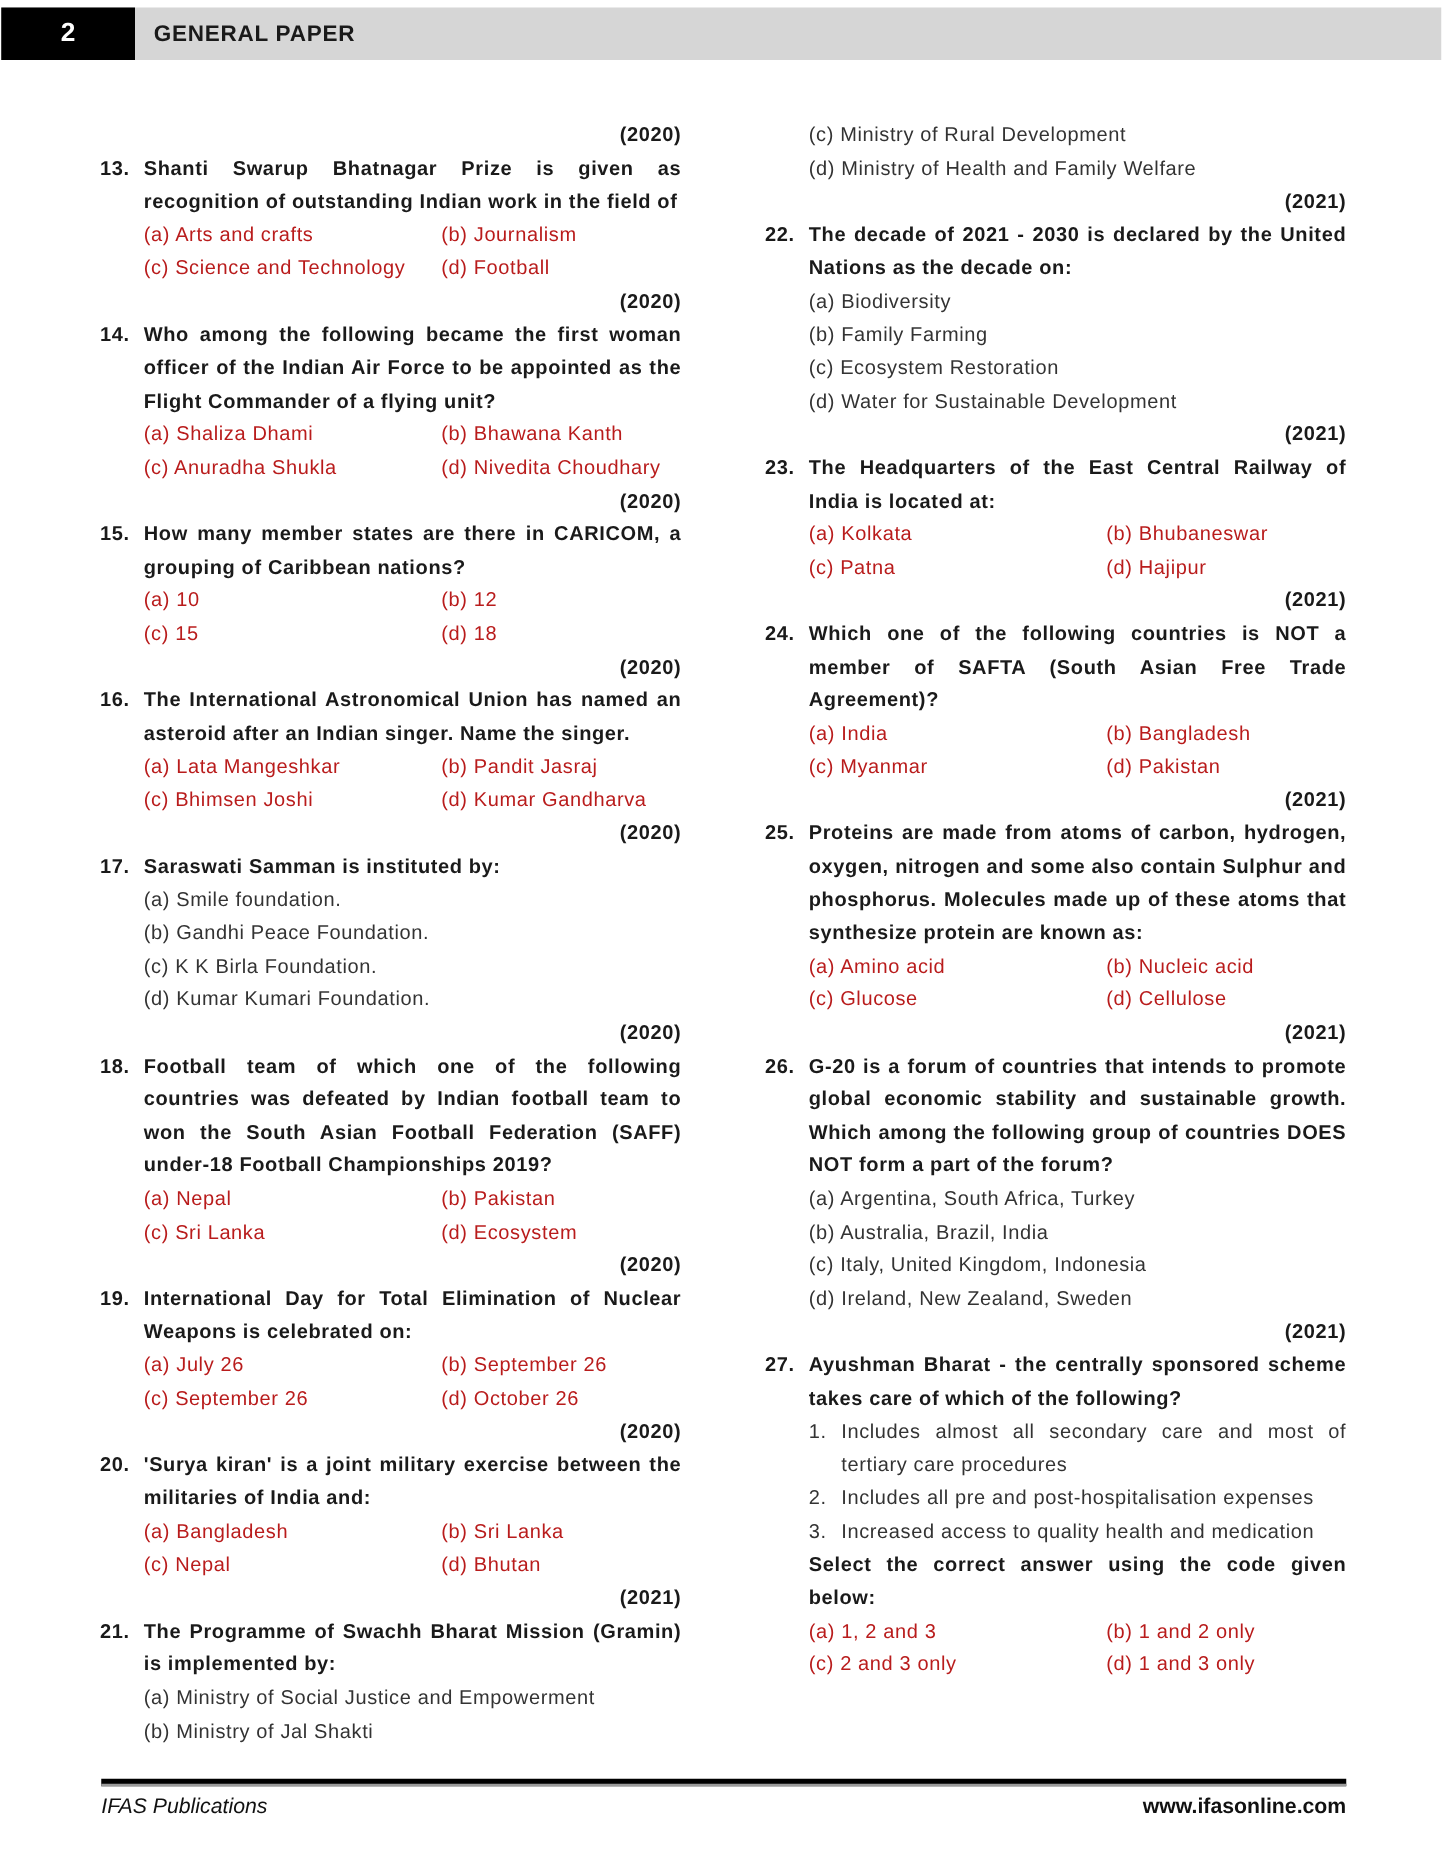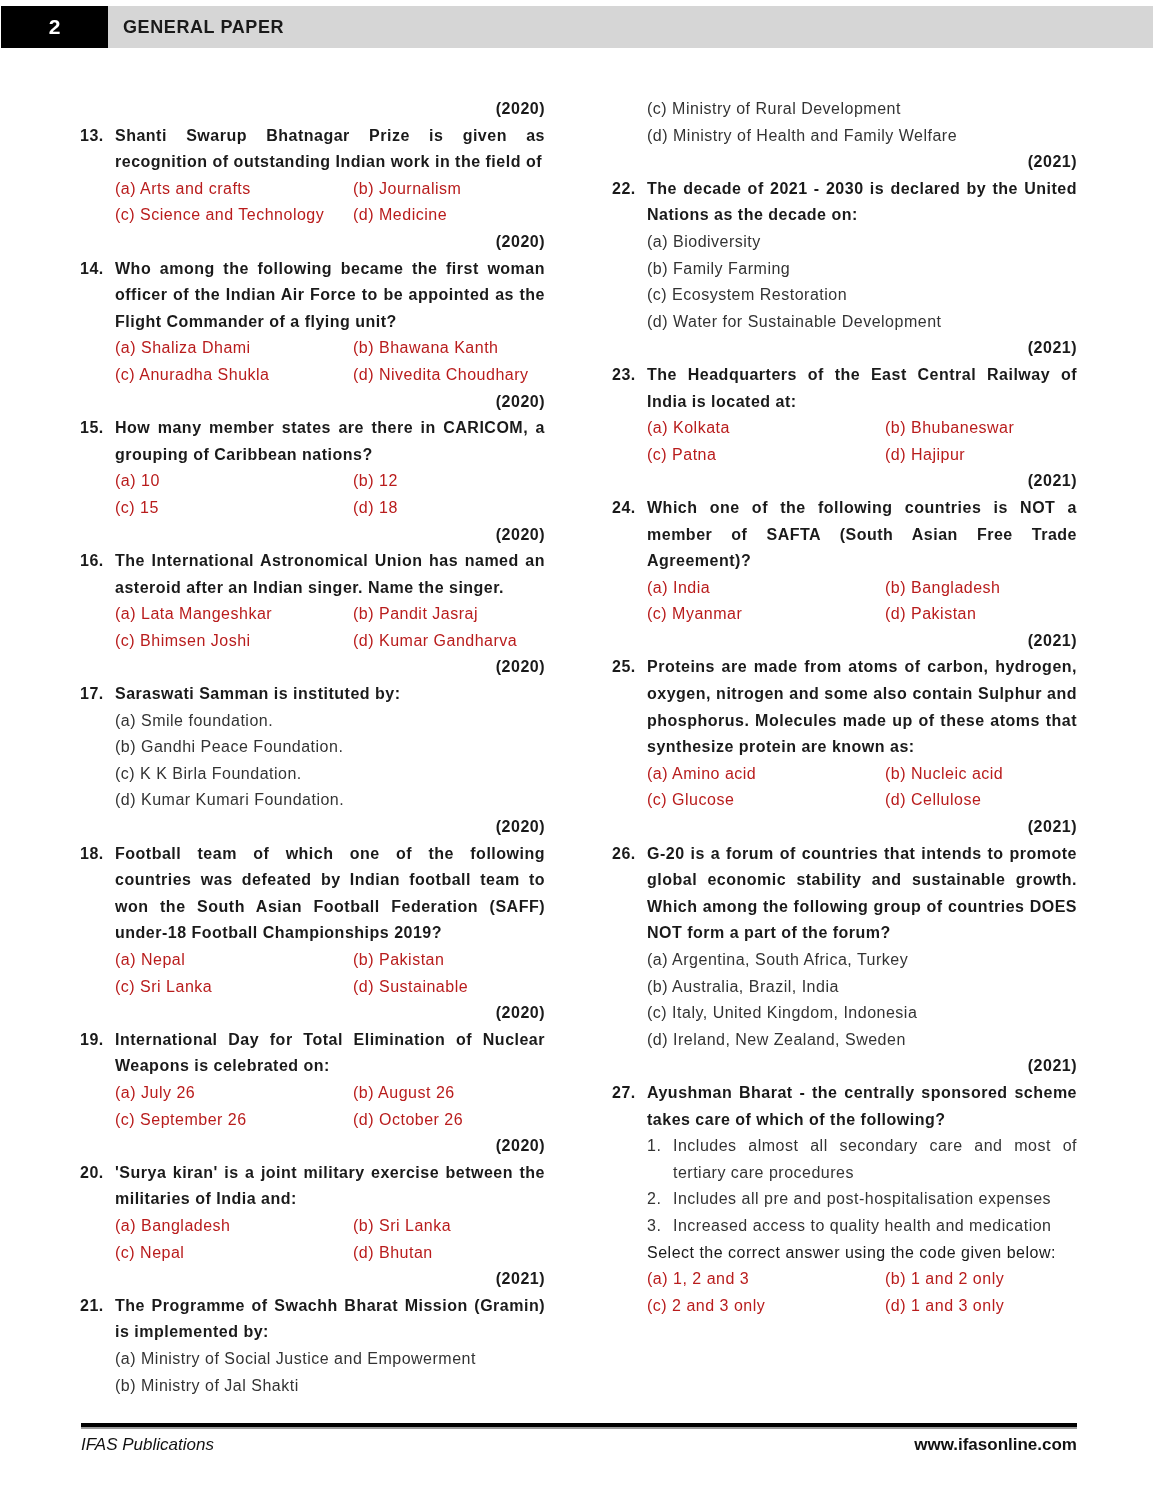--- a/index.html
+++ b/index.html
@@ -15,21 +15,21 @@
   .col.right { left: 612px; width: 465px; }
   .year { text-align: right; font-weight: bold; letter-spacing: 0.5px; }
   .q { display: flex; font-weight: bold; letter-spacing: 0.5px; }
   .q .num { width: 35px; flex: 0 0 35px; }
   .q .text { flex: 1; text-align: justify; text-align-last: left; }
   .opts2 { display: grid; grid-template-columns: 238px 1fr; padding-left: 35px; color: #b91c1c; letter-spacing: 0.5px; }
   .opts1 { padding-left: 35px; color: #333; letter-spacing: 0.5px; }
   .stmt { display: flex; padding-left: 35px; color: #333; letter-spacing: 0.5px; }
   .stmt .sn { width: 26px; flex: 0 0 26px; }
   .stmt .st { flex: 1; text-align: justify; }
-  .instr { padding-left: 35px; font-weight: normal; letter-spacing: 0.5px; text-align: justify; }
+  .instr { padding-left: 35px; font-weight: bold; letter-spacing: 0.5px; text-align: justify; }
   .footer-rule { position: absolute; left: 81px; top: 1423px; width: 996px; height: 4px; background: #000;
                  border-bottom: 2px solid #9a9a9a; }
   .footer-left { position: absolute; left: 81px; top: 1435px; font-size: 17px; font-style: italic; font-weight: normal; color: #111; }
   .footer-right { position: absolute; right: 82px; top: 1435px; font-size: 17px; font-weight: bold; color: #111; }
 </style>
 </head>
 <body>
 
 <div class="header">
   <div class="page-num">2</div>
@@ -40,21 +40,21 @@
   <div class="year">(2020)</div>
 
   <div class="q">
     <span class="num">13.</span>
     <span class="text">Shanti Swarup Bhatnagar Prize is given as recognition of outstanding Indian work in the field of</span>
   </div>
   <div class="opts2">
     <span>(a) Arts and crafts</span>
     <span>(b) Journalism</span>
     <span>(c) Science and Technology</span>
-    <span>(d) Medicine</span>
+    <span>(d) Football</span>
   </div>
   <div class="year">(2020)</div>
 
   <div class="q">
     <span class="num">14.</span>
     <span class="text">Who among the following became the first woman officer of the Indian Air Force to be appointed as the Flight Commander of a flying unit?</span>
   </div>
   <div class="opts2">
     <span>(a) Shaliza Dhami</span>
     <span>(b) Bhawana Kanth</span>
@@ -98,31 +98,31 @@
   <div class="year">(2020)</div>
 
   <div class="q">
     <span class="num">18.</span>
     <span class="text">Football team of which one of the following countries was defeated by Indian football team to won the South Asian Football Federation (SAFF) under-18 Football Championships 2019?</span>
   </div>
   <div class="opts2">
     <span>(a) Nepal</span>
     <span>(b) Pakistan</span>
     <span>(c) Sri Lanka</span>
-    <span>(d) Sustainable</span>
+    <span>(d) Ecosystem</span>
   </div>
   <div class="year">(2020)</div>
 
   <div class="q">
     <span class="num">19.</span>
     <span class="text">International Day for Total Elimination of Nuclear Weapons is celebrated on:</span>
   </div>
   <div class="opts2">
     <span>(a) July 26</span>
-    <span>(b) August 26</span>
+    <span>(b) September 26</span>
     <span>(c) September 26</span>
     <span>(d) October 26</span>
   </div>
   <div class="year">(2020)</div>
 
   <div class="q">
     <span class="num">20.</span>
     <span class="text">'Surya kiran' is a joint military exercise between the militaries of India and:</span>
   </div>
   <div class="opts2">

